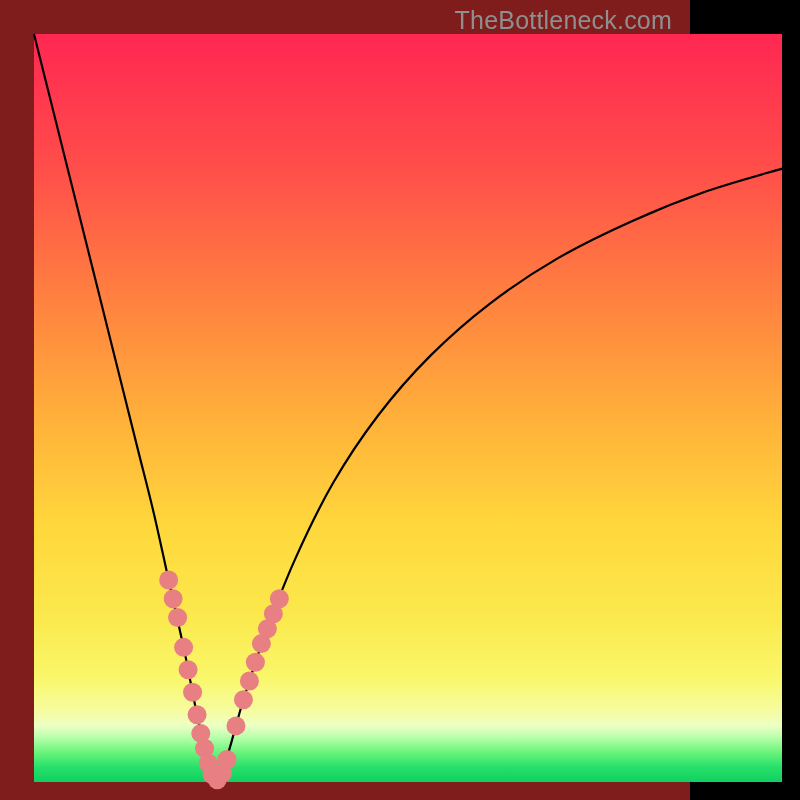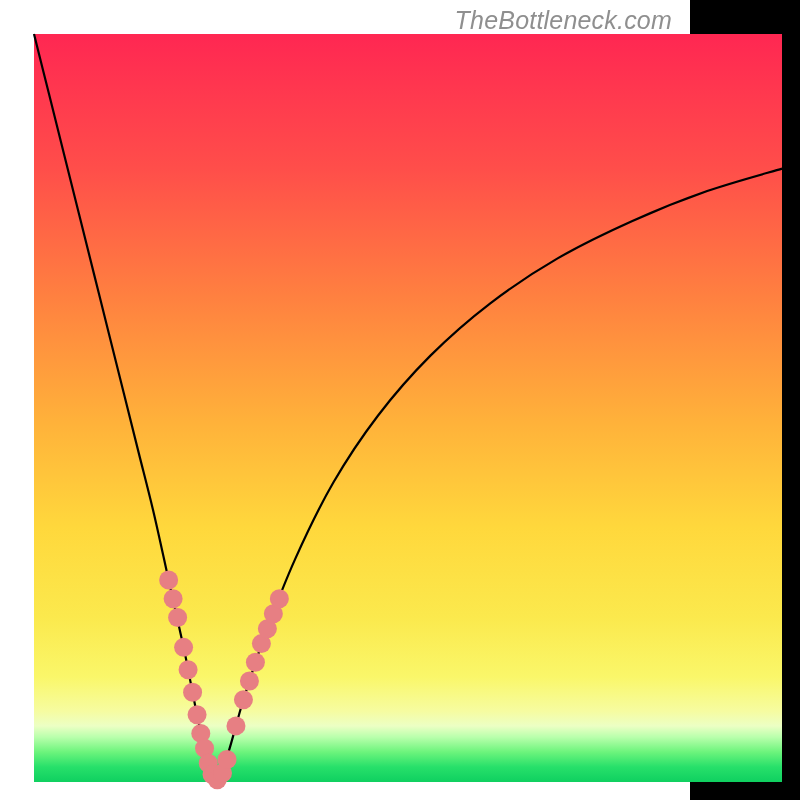--- a/index.html
+++ b/index.html
@@ -10,22 +10,21 @@
     background: #000;
     overflow: hidden;
     font-family: Arial, Helvetica, sans-serif;
   }
   .frame {
     position: absolute;
     left: 0;
     top: 0;
     width: 690px;
     height: 800px;
-    background: #ffffff;
-    font-style: italic;
+    background: #7f1d1d;
   }
   .plot-area {
     position: absolute;
     left: 34px;
     top: 34px;
     width: 748px;
     height: 748px;
     
     background:
       linear-gradient(to bottom,

